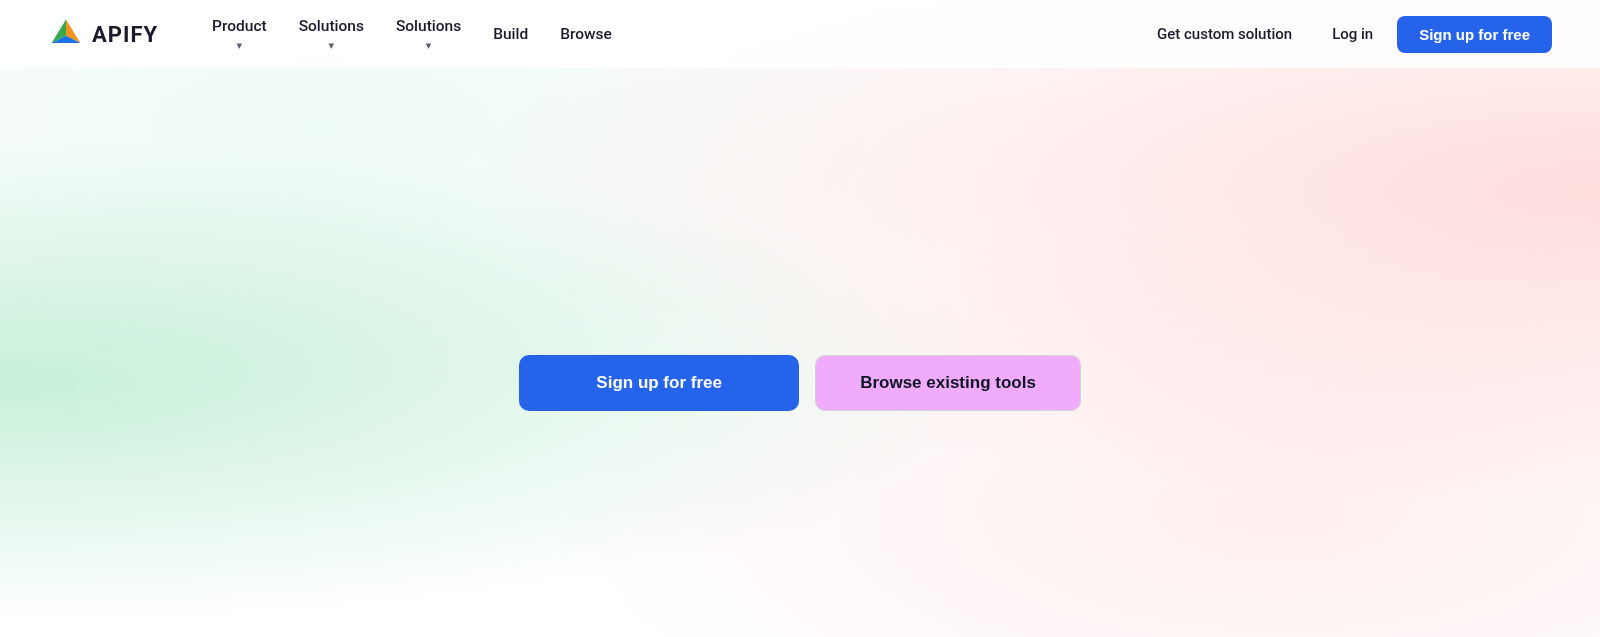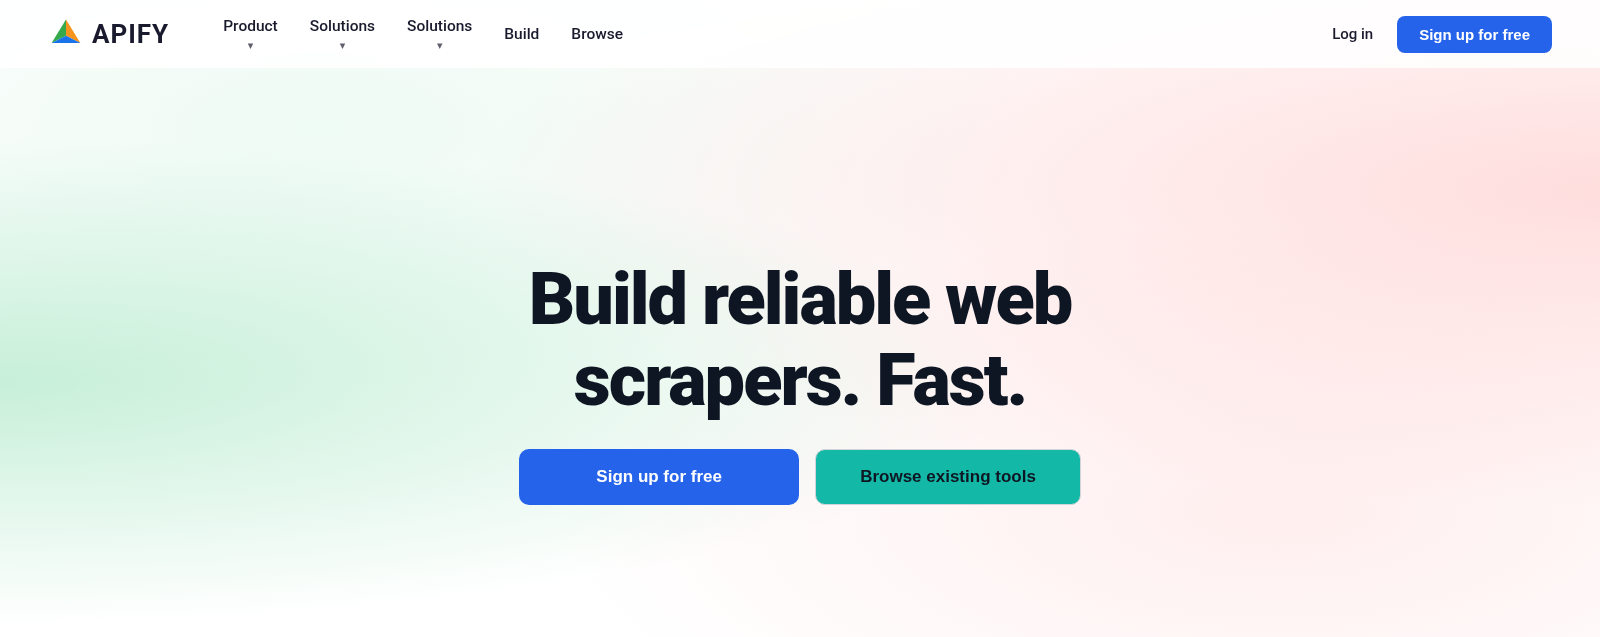--- a/index.html
+++ b/index.html
@@ -52,21 +52,21 @@
       margin-right: 40px;
       text-decoration: none;
     }
 
     .logo-icon {
       width: 36px;
       height: 36px;
     }
 
     .logo-text {
-      font-size: 26px;
+      font-size: 22px;
       font-weight: 700;
       color: #1a1a2e;
       letter-spacing: 1px;
     }
 
     .nav-links {
       display: flex;
       align-items: center;
       gap: 4px;
       flex: 1;
@@ -166,21 +166,21 @@
       font-weight: 700;
       padding: 18px 52px;
       border-radius: 10px;
       cursor: pointer;
       border: none;
       white-space: nowrap;
       min-width: 280px;
     }
 
     .btn-secondary {
-      background: #14b8a6;
+      background: #f0abfc;
       color: #0f1623;
       font-size: 17px;
       font-weight: 700;
       padding: 17px 44px;
       border-radius: 10px;
       cursor: pointer;
       border: 1.5px solid #d1d5db;
       white-space: nowrap;
       min-width: 260px;
     }
@@ -217,25 +217,27 @@
     <a class="nav-link">
       <span>Build</span>
     </a>
     <a class="nav-link">
       <span>Browse</span>
     </a>
   </div>
 
   <div class="nav-right">
     <a class="nav-right-link">
+      <span>Get custom solution</span>
+    </a>
+    <a class="nav-right-link">
       <span>Log in</span>
     </a>
     <button class="btn-signup-nav">Sign up for free</button>
   </div>
 </nav>
 
 <section class="hero">
-  <h1 class="hero-title">Build reliable web scrapers. Fast.</h1>
   <div class="hero-buttons">
     <button class="btn-primary">Sign up for free</button>
     <button class="btn-secondary">Browse existing tools</button>
   </div>
 </section>
 
 </body></html>

